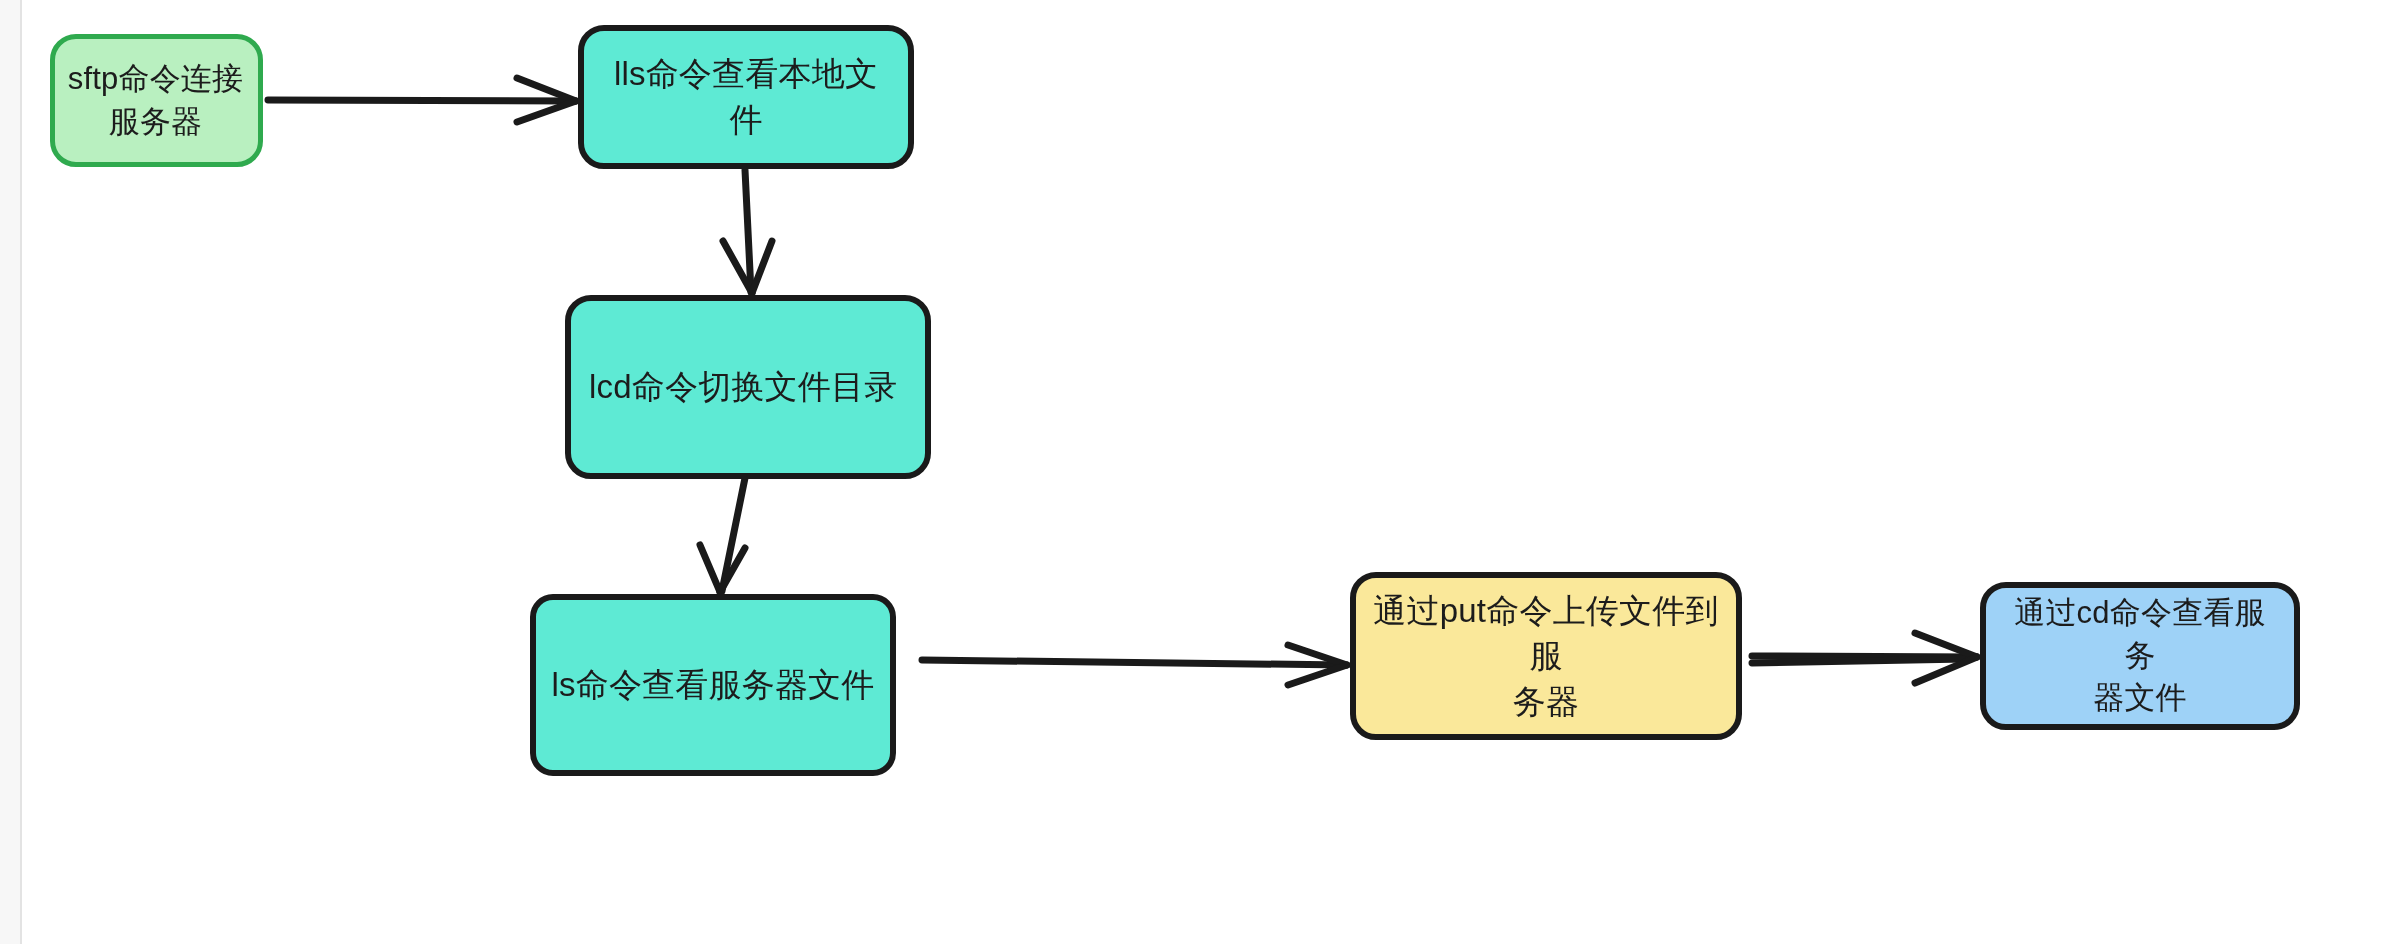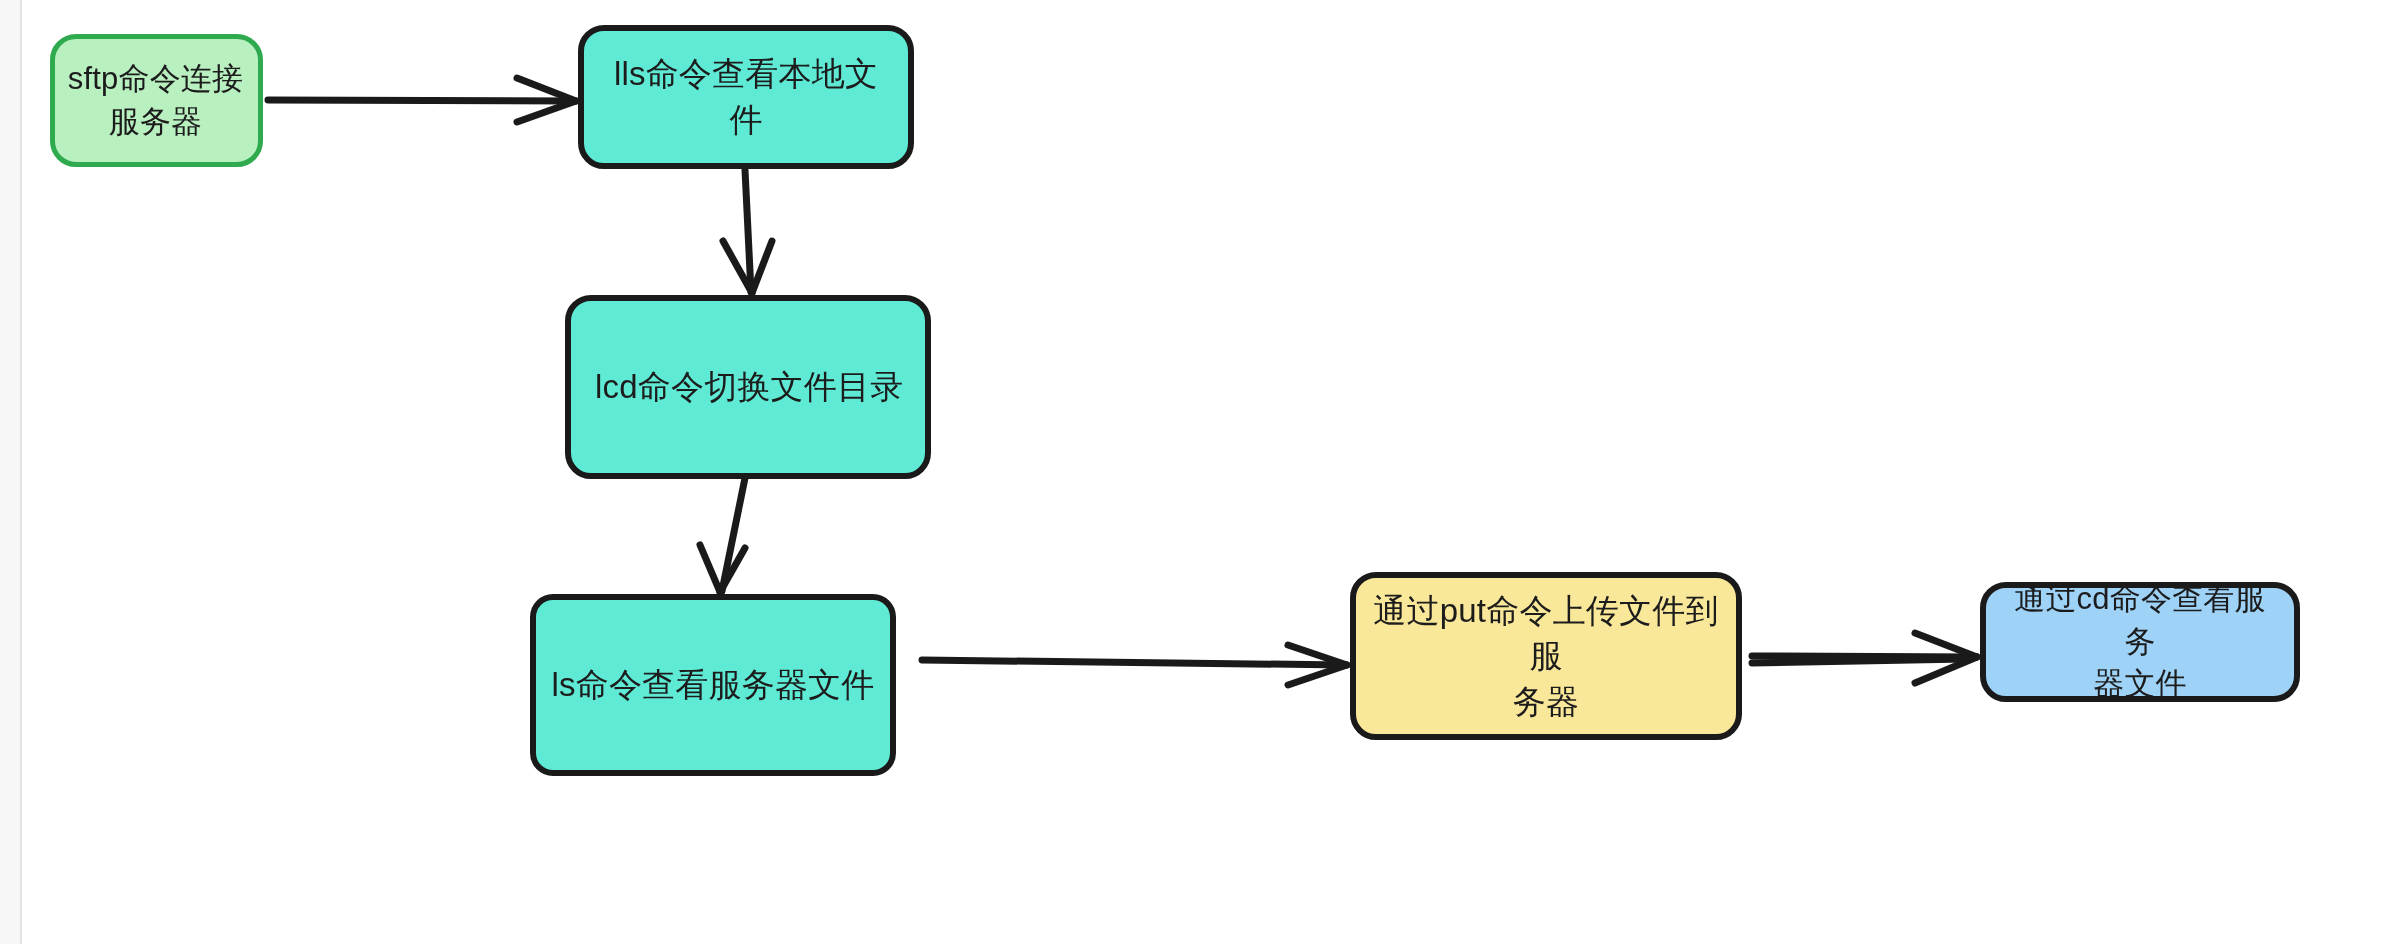--- a/index.html
+++ b/index.html
@@ -71,25 +71,25 @@
     font-size: 33px;
   }
   .node-blue {
     background: #9ed2f7;
     border: 6px solid #1a1a1a;
     font-size: 31px;
   }
   
   #node-sftp  { left: 50px;   top: 34px;  width: 213px; height: 133px; padding-left: 12px; }
   #node-lls   { left: 578px;  top: 25px;  width: 336px; height: 144px; }
-  #node-lcd   { left: 565px;  top: 295px; width: 366px; height: 184px; justify-content: flex-start; text-align: left; padding-left: 24px; }
+  #node-lcd   { left: 565px;  top: 295px; width: 366px; height: 184px; justify-content: flex-start; text-align: left; padding-left: 18px; }
   #node-lcd .label { text-align: left; }
   #node-ls    { left: 530px;  top: 594px; width: 366px; height: 182px; border-radius: 23px; }
   #node-put   { left: 1350px; top: 572px; width: 392px; height: 168px; text-align: center; }
-  #node-cd    { left: 1980px; top: 582px; width: 320px; height: 120px; }
+  #node-cd    { left: 1980px; top: 582px; width: 320px; height: 148px; }
 </style>
 </head>
 <body>
 
 <div id="canvas">
 
   <div class="left-gutter"></div>
 
   <svg class="edge-svg" viewBox="0 0 2382 944" xmlns="http://www.w3.org/2000/svg">
     <g fill="none" stroke="#1a1a1a" stroke-width="7" stroke-linecap="round" stroke-linejoin="round">

